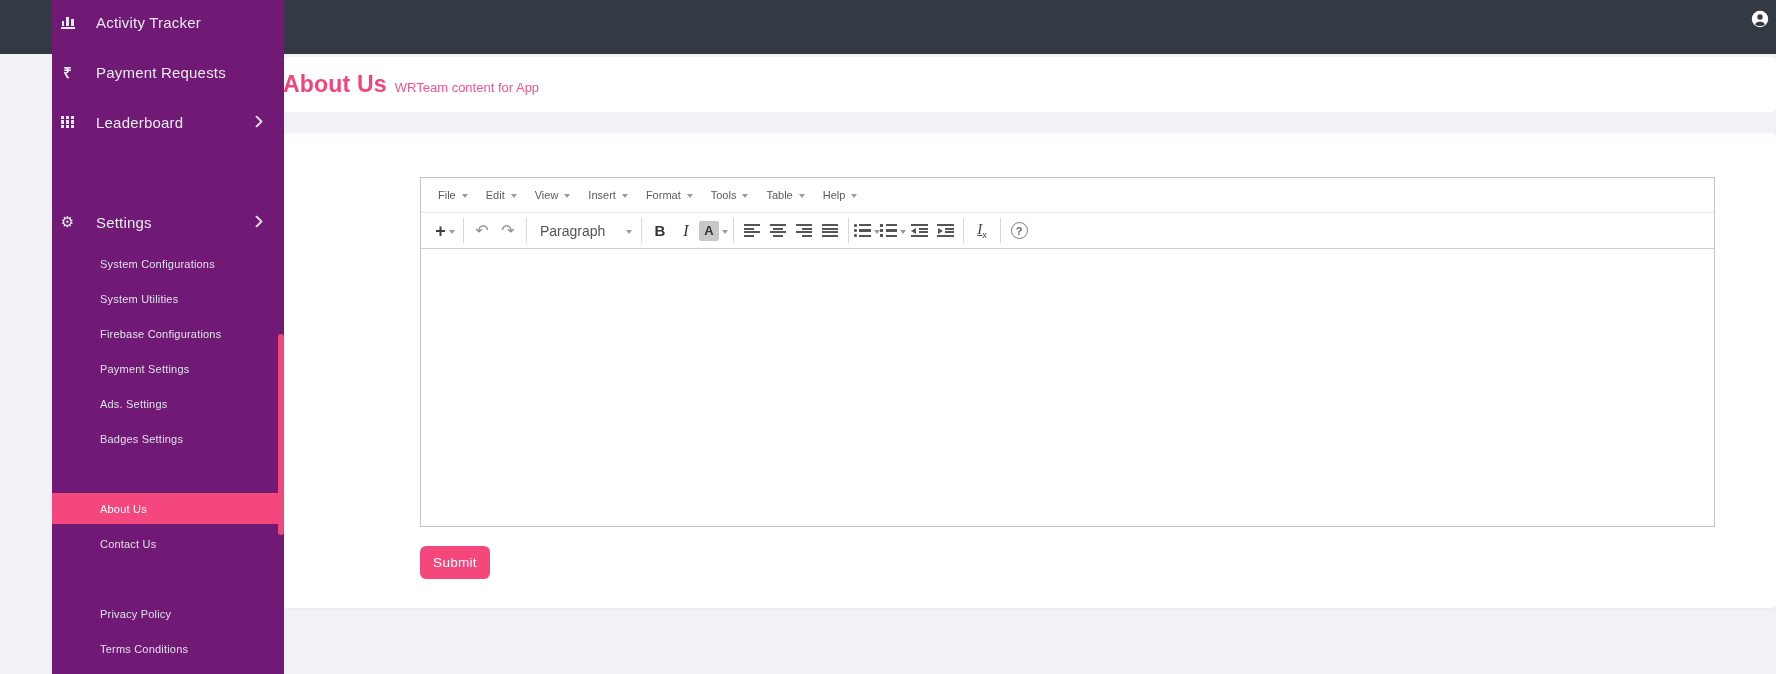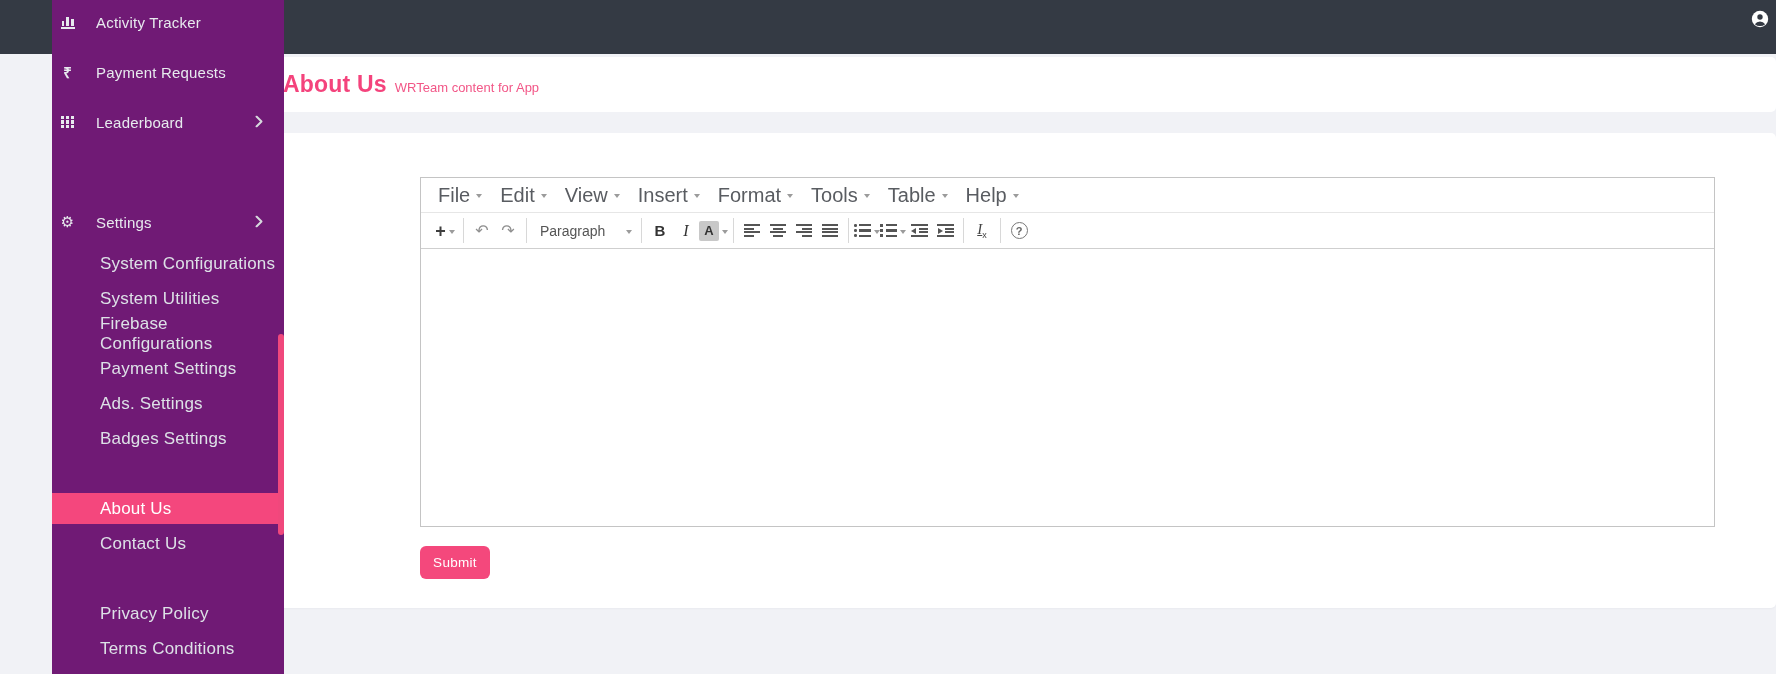--- a/index.html
+++ b/index.html
@@ -12,21 +12,21 @@
   .hamburger { position:absolute; left:263px; top:16px; width:16px; height:16px; display:flex; flex-direction:column; justify-content:space-between; cursor:pointer; }
   .hamburger span { display:block; height:4px; border-radius:1px; background:#e91e6e; }
   .avatar { position:absolute; left:1751px; top:10px; width:18px; height:18px; cursor:pointer; }
 
   
   .sidebar { position:absolute; left:8px; top:0; width:232px; height:674px; background:#701a75; z-index:5;margin-left:44px; }
   .side-item { position:absolute; left:0; width:232px; height:44px; display:flex; align-items:center; color:#e7eaee; font-size:15px; cursor:pointer; }
   .side-item .ic { width:15px; margin-left:8px; display:flex; justify-content:center; align-items:center; color:#e7eaee; }
   .side-item .lbl { margin-left:21px; letter-spacing:.2px; }
   .side-item .chev { position:absolute; right:21px; top:50%; transform:translateY(-50%); }
-  .sub-item { position:absolute; left:0; width:232px; height:31px; display:flex; align-items:center; color:#dde1e7; font-size:17px; padding-left:48px; letter-spacing:.2px; cursor:pointer; }
+  .sub-item { position:absolute; left:0; width:232px; height:31px; display:flex; align-items:center; color:#dde1e7; font-size:11px; padding-left:48px; letter-spacing:.2px; cursor:pointer; }
   .sub-item.active { background:#f4477d; color:#ffffff; }
   .scroll-thumb { position:absolute; left:226px; top:334px; width:6px; height:201px; background:#f0487c; border-radius:3px; cursor:pointer; }
 
   
   .icon-chart { width:14px; height:13px; position:relative; border-bottom:2px solid #e7eaee; display:flex; align-items:flex-end; gap:2px; padding:0 1px 1px 1px; }
   .icon-chart i { display:block; width:3px; background:#e7eaee; }
   .icon-rupee { font-size:15px; font-weight:700; line-height:1; }
   .icon-grid { display:grid; grid-template-columns:repeat(3,3.4px); grid-template-rows:repeat(3,3.4px); gap:1.4px; }
   .icon-grid i { background:#e7eaee; display:block; }
   .icon-lang { position:relative; width:17px; height:13px; }
@@ -39,21 +39,21 @@
   .content { position:absolute; left:232px; top:54px; width:1544px; height:620px; }
   .page-header { position:absolute; left:30px; top:3px; width:1514px; height:55px; background:#ffffff; border-radius:5px; display:flex; align-items:center; padding-left:21px; }
   .page-title { color:#f4437c; font-size:23px; font-weight:700; letter-spacing:.2px; }
   .page-subtitle { color:#f25687; font-size:13px; margin-left:8px; margin-top:6px; }
 
   .card { position:absolute; left:30px; top:79px; width:1514px; height:475px; background:#ffffff; border-radius:5px; box-shadow:0 1px 2px rgba(40,50,70,.04); }
 
   
   .editor { position:absolute; left:158px; top:44px; width:1295px; height:350px; border:1px solid #c4c4c4; background:#ffffff; display:flex; flex-direction:column; }
   .mce-menubar { height:35px; display:flex; align-items:center; padding-left:8px; border-bottom:1px solid #e6e6e6; }
-  .menu-item { display:flex; align-items:center; padding:0 9px; height:28px; color:#595c61; font-size:20px; border-radius:3px; cursor:pointer; }
+  .menu-item { display:flex; align-items:center; padding:0 9px; height:28px; color:#595c61; font-size:11px; border-radius:3px; cursor:pointer; }
   .caret { width:0; height:0; border-left:3.5px solid transparent; border-right:3.5px solid transparent; border-top:4.5px solid #9b9b9b; margin-left:6px; margin-top:2px; }
   .mce-toolbar { height:36px; display:flex; align-items:center; padding-left:6px; border-bottom:1px solid #cfcfcf; }
   .tgroup { display:flex; align-items:center; height:100%; padding:0 5px; }
   .tsep { width:1px; height:25px; background:#d8d8d8; }
   .tbtn { min-width:26px; height:28px; display:flex; align-items:center; justify-content:center; color:#555; cursor:pointer; border-radius:3px; }
   .tbtn .caret { margin-left:3px; }
   .glyph-plus { font-size:18px; font-weight:700; color:#3e3e3e; line-height:1; }
   .glyph-undo, .glyph-redo { font-family:"DejaVu Sans", sans-serif; font-size:16px; color:#8f8f8f; line-height:1; }
   .fmt-select { width:104px; display:flex; align-items:center; justify-content:space-between; padding:0 4px 0 8px; height:28px; color:#555; font-size:14px; cursor:pointer; }
   .glyph-bold { font-size:15px; font-weight:800; color:#333; }

